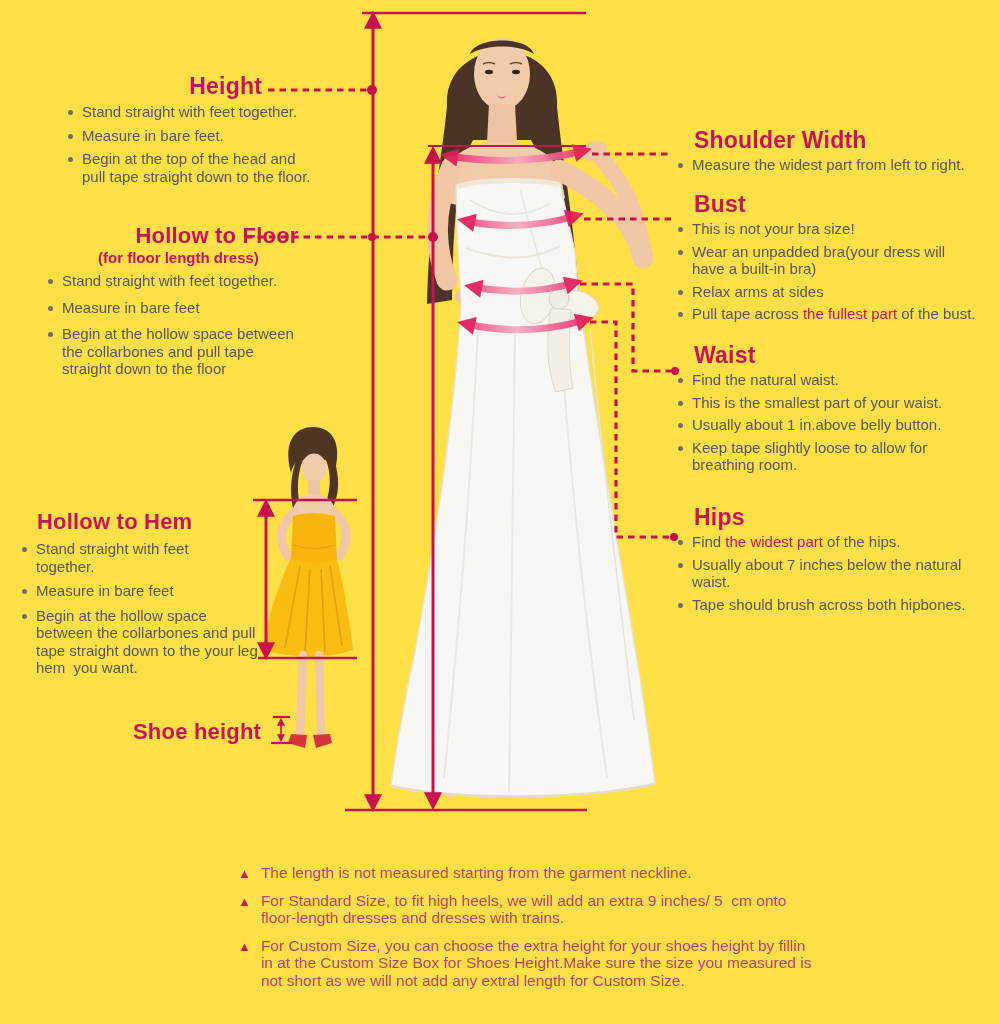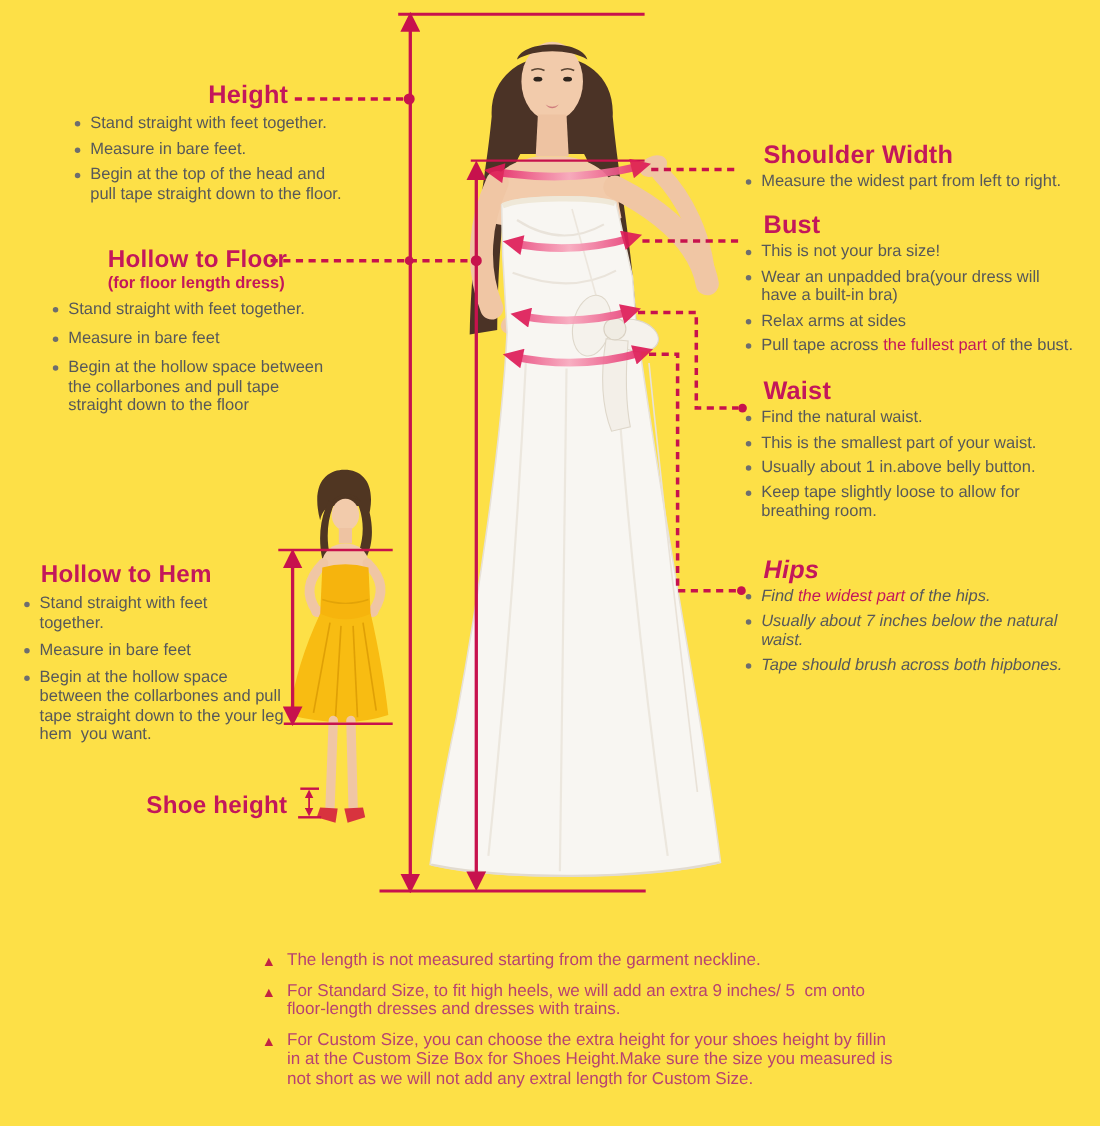--- a/index.html
+++ b/index.html
@@ -13,37 +13,37 @@
   .list li{display:flex;align-items:flex-start;margin-bottom:7px;}
   .dot{flex:0 0 auto;width:5px;height:5px;border-radius:50%;background:#6e6e6e;margin:7px 9px 0 0;}
   .t{white-space:pre-wrap;color:#57585A;font-size:15px;line-height:17.5px;}
   .em{color:#C3175B;}
   
   #sec-height{left:55px;top:74px;width:292px;}
   #sec-height .hd{width:207px;text-align:right;font-size:23px;}
   #sec-height .list{padding-left:13px;margin-top:5px;}
   #sec-height li{margin-bottom:6px;}
   #sec-htf{left:40px;top:224px;width:330px;}
-  #sec-htf .hd{margin-left:58px;}
+  #sec-htf .hd{margin-left:24px;text-align:center;}
   #sec-htf .sub{margin-left:58px;}
   #sec-htf .list{padding-left:8px;margin-top:6px;}
   #sec-htf li{margin-bottom:9px;}
   #sec-hth{left:14px;top:510px;width:300px;}
   #sec-hth .hd{margin-left:23px;}
   #sec-hth .list{padding-left:8px;margin-top:7px;}
   #sec-hth li{margin-bottom:7px;}
   #sec-shoe{left:133px;top:720px;}
   
   .rsec .hd{font-size:23px;margin-left:16px;margin-bottom:2px;}
   .rsec .list{margin-top:4px;}
   .rsec li{margin-bottom:5px;}
   #sec-shoulder{left:678px;top:128px;width:320px;}
   #sec-bust{left:678px;top:192px;width:320px;}
   #sec-waist{left:678px;top:343px;width:320px;}
-  #sec-hips{left:678px;top:505px;width:320px;font-style:italic;}
+  #sec-hips{left:678px;top:505px;width:320px;}
   
   #notes{left:238px;top:864px;width:760px;}
   .note{display:flex;align-items:flex-start;margin-bottom:10px;}
   .tri{flex:0 0 auto;color:#C22443;font-size:13px;line-height:15px;margin:2px 10px 0 0;}
   .note .t{color:#B74271;font-size:15.5px;line-height:17.5px;}
 </style>
 </head>
 <body>
 
 <div class="canvas">

